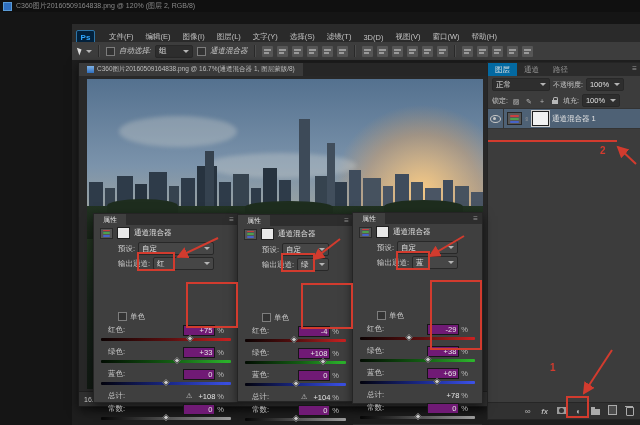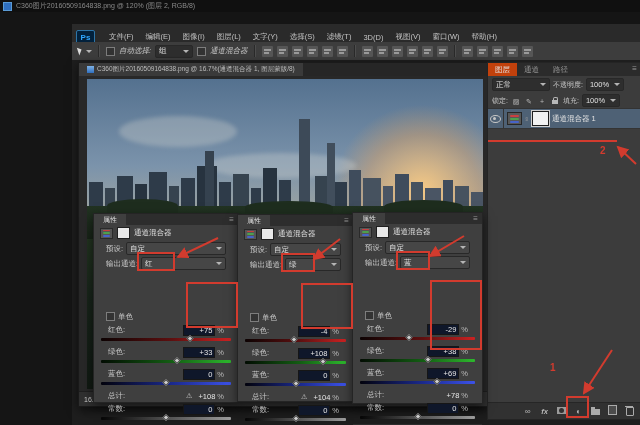--- a/index.html
+++ b/index.html
@@ -56,28 +56,28 @@
   .pp{position:absolute;background:#3f3f3f;border:1px solid #242424;box-shadow:0 4px 10px rgba(0,0,0,.55);z-index:10;}
   .pp-tabbar{height:11px;background:#2d2d2d;display:flex;align-items:stretch;}
   .pp-tab{background:#3f3f3f;color:#ddd;font-size:7px;line-height:11px;padding:0 9px;}
   .pp-menu{margin-left:auto;color:#9a9a9a;font-size:8px;line-height:11px;padding:0 4px;}
   .pp-title{height:16px;display:flex;align-items:center;gap:4px;padding:0 6px;}
   .pp-title-text{color:#e0e0e0;font-size:7.5px;}
   .cm-badge{width:13px;height:11px;background:#565656;border:1px solid #2a2a2a;display:flex;flex-direction:column;justify-content:center;gap:1px;padding:1px 2px;box-sizing:border-box;}
   .b{height:2px;border-radius:1px;}
   .b.r{background:#c94040;}.b.g{background:#4da04d;}.b.bl{background:#4763c9;}
   .mask-badge{width:11px;height:10px;background:#e8e8e8;border:1px solid #1f1f1f;}
-  .frow{display:flex;align-items:center;gap:3px;padding:0 12px;height:15px;}
+  .frow{display:flex;align-items:center;gap:3px;padding:0 24px;height:15px;}
   .flabel{color:#c9c9c9;font-size:7.5px;white-space:nowrap;}
   .frow .dd{flex:1;}
   .mono{height:13px;margin-top:39px;}
   .srow{display:flex;align-items:center;justify-content:space-between;padding:0 14px;height:12px;margin-top:1px;}
   .slabel{color:#c9c9c9;font-size:7.5px;}
   .vwrap{display:flex;align-items:center;gap:2px;}
-  .vbox{width:26px;background:#0f172a;border:1px solid #161616;color:#e6e6e6;text-align:right;padding:0 2px;height:9px;line-height:9px;font-size:7.5px;}
+  .vbox{width:26px;background:#701a75;border:1px solid #161616;color:#e6e6e6;text-align:right;padding:0 2px;height:9px;line-height:9px;font-size:7.5px;}
   .vplain{color:#e6e6e6;font-size:7.5px;text-align:right;min-width:20px;}
   .unit{color:#bbb;font-size:7.5px;}
   .warn{color:#cfcfcf;font-size:7px;margin-right:1px;}
   .strack{position:relative;height:3px;margin:2px 7px 5px;border-radius:1px;}
   .strack.sred{background:linear-gradient(90deg,#0c0202,#5e1010 55%,#cc2222);}
   .strack.sgreen{background:linear-gradient(90deg,#020c02,#135e13 55%,#2db82d);}
   .strack.sblue{background:linear-gradient(90deg,#02020c,#1b2a8e 55%,#3c52e8);}
   .strack.sgray{background:linear-gradient(90deg,#050505,#9a9a9a);}
   .thumb{position:absolute;top:-2px;width:5px;height:5px;background:#cfcfcf;border:1px solid #4a4a4a;transform:translateX(-50%) rotate(45deg);box-sizing:border-box;}
   .pp-footer{height:13px;border-top:1px solid #2c2c2c;display:flex;align-items:center;justify-content:flex-end;gap:7px;padding:0 8px;margin-top:2px;}
@@ -95,21 +95,21 @@
   .newdoc{display:inline-block;width:7px;height:8px;border:1px solid #aaa;background:#4c4c4c;}
   .maskico{display:inline-block;width:9px;height:7px;background:#9a9a9a;position:relative;}
   .maskico::after{content:"";position:absolute;left:2px;top:1px;width:5px;height:5px;background:#313131;border-radius:50%;}
   .mag{width:5px;height:5px;border:1px solid #bbb;border-radius:50%;position:relative;display:inline-block;flex:0 0 auto;}
   .mag::after{content:"";position:absolute;width:3px;height:1px;background:#bbb;transform:rotate(45deg);right:-3px;bottom:-1px;}
 
   
   .lp{position:absolute;left:487px;top:62px;width:153px;height:356px;background:#3c3c3c;border:1px solid #242424;z-index:5;}
   .lp-tabbar{height:13px;background:#2b2b2b;display:flex;align-items:stretch;}
   .lp-tab{font-size:7.5px;line-height:13px;padding:0 7px;color:#979797;}
-  .lp-tab.active{background:#c2410c;color:#e2e2e2;}
+  .lp-tab.active{background:#0369a1;color:#e2e2e2;}
   .lp-filter{height:16px;display:flex;align-items:center;gap:3px;padding:0 4px;border-bottom:1px solid #333;}
   .f-ico{width:13px;height:11px;background:#4a4a4a;border-radius:2px;color:#b9b9b9;font-size:7px;line-height:11px;text-align:center;flex:0 0 auto;}
   .f-ico.sm{width:10px;height:10px;background:transparent;}
   .lp-blend{height:17px;display:flex;align-items:center;gap:3px;padding:0 4px;}
   .lp-lock{height:15px;display:flex;align-items:center;gap:3px;padding:0 4px;border-bottom:1px solid #333;}
   .lp-lbl{color:#c8c8c8;font-size:7px;white-space:nowrap;}
   .lrow{height:19px;display:flex;align-items:center;gap:3px;border-bottom:1px solid #343434;padding-right:4px;}
   .lrow.selected{background:#4e6175;}
   .eye-cell{width:15px;height:100%;display:flex;align-items:center;justify-content:center;border-right:1px solid #333;flex:0 0 auto;}
   .adj-thumb{width:15px;height:13px;background:#585858;border:1px solid #272727;display:flex;flex-direction:column;justify-content:center;gap:1px;padding:1px 2px;box-sizing:border-box;flex:0 0 auto;}

